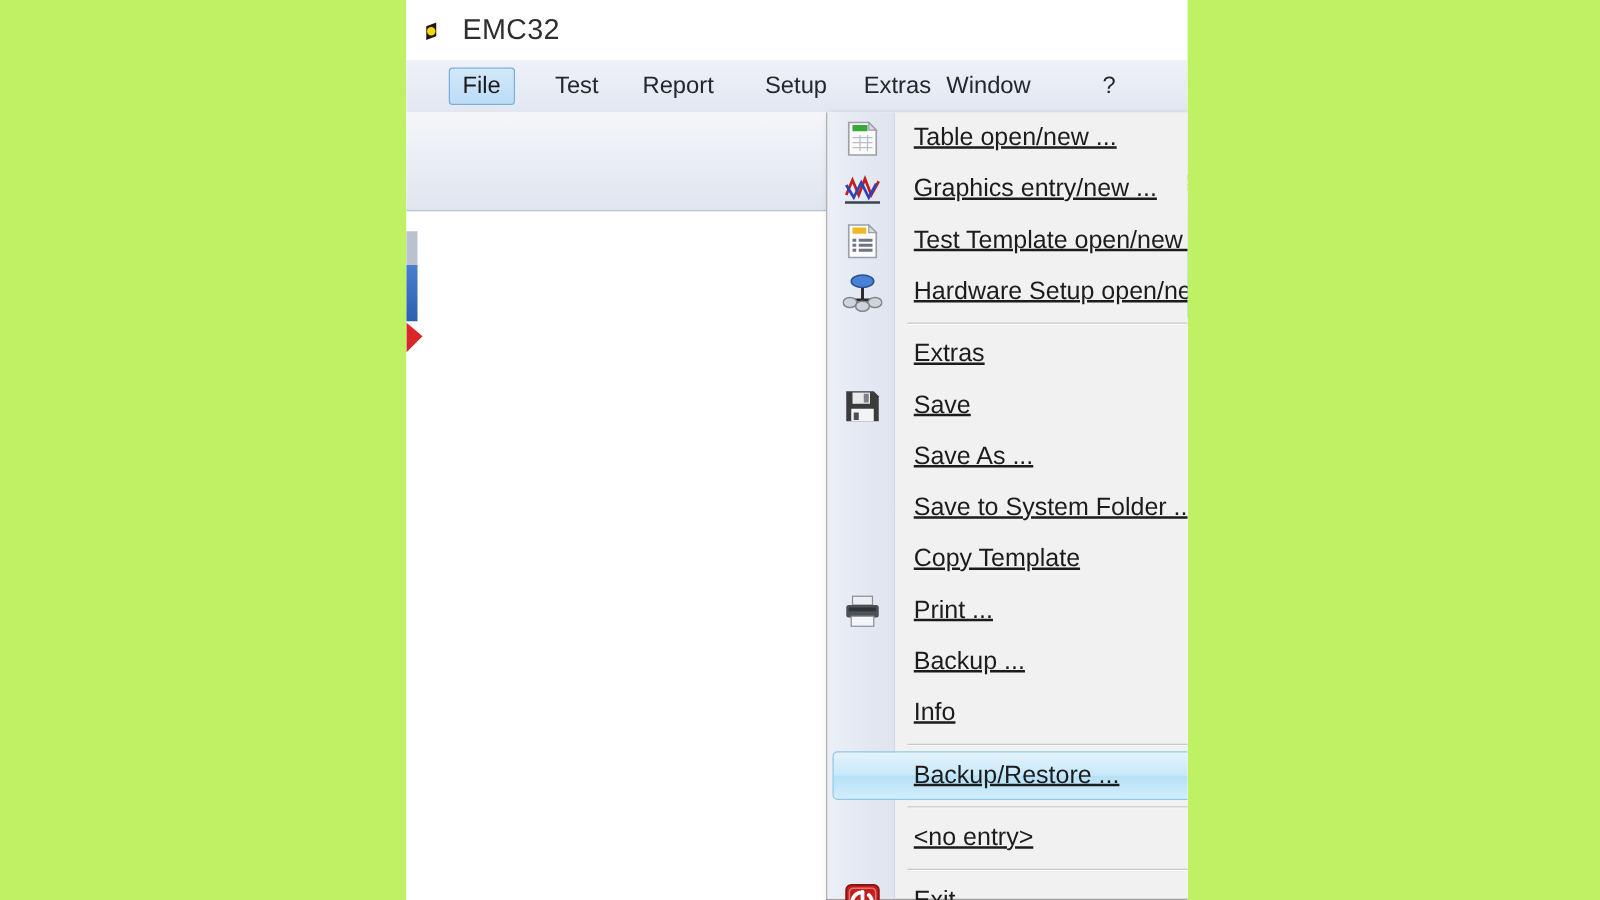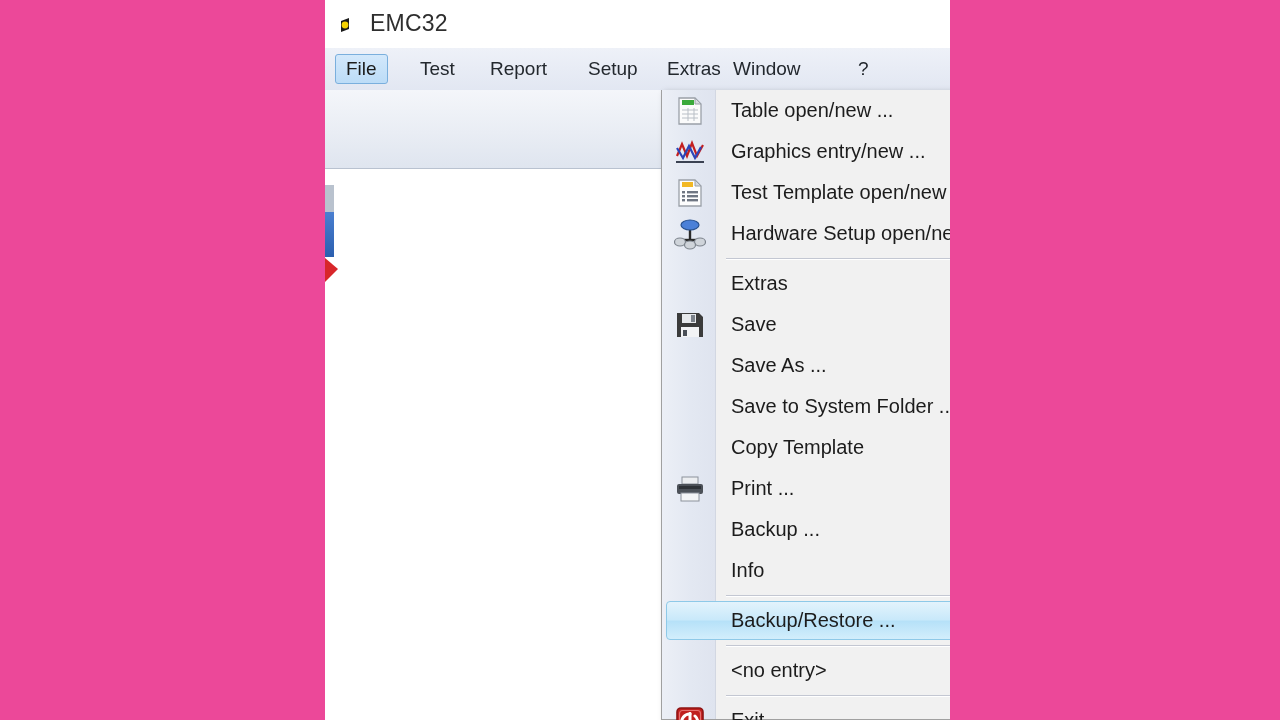--- a/index.html
+++ b/index.html
@@ -1,34 +1,34 @@
 <!DOCTYPE html>
 <html><head>
 <meta charset="utf-8">
 <style>
   html,body{margin:0;padding:0;background:#000;}
   body{width:1280px;height:720px;overflow:hidden;font-family:"Liberation Sans",sans-serif;}
 
-  #root{position:relative;width:1280px;height:720px;background:#ec4899;}
+  #root{position:relative;width:1280px;height:720px;background:#bef264;}
 
   
   .app-window{position:absolute;left:325px;top:0;width:625px;height:720px;background:#fff;overflow:hidden;}
 
   
   .titlebar{position:absolute;left:0;top:0;width:625px;height:48px;background:#ffffff;}
   .logo{position:absolute;left:5px;top:10px;width:30px;height:30px;}
   .app-title{position:absolute;left:45px;top:10px;font-size:23px;color:#2e2e2e;
     font-family:"Liberation Sans",sans-serif;letter-spacing:.2px;}
 
   
   .menubar{position:absolute;left:0;top:48px;width:625px;height:42px;
     background:linear-gradient(to bottom,#eef1f8 0%,#e8ecf5 50%,#e2e7f2 100%);}
   .menubar-item{position:absolute;top:6px;height:30px;line-height:30px;
     font-size:19px;color:#23282e;padding:0 10px;font-family:"Liberation Sans",sans-serif;
-    white-space:nowrap;}
+    white-space:nowrap;margin-left:24px;}
   .menubar-item.active{background:linear-gradient(to bottom,#d3e8fb 0%,#bcdcf7 100%);
     border:1px solid #7aafdd;border-radius:3px;height:28px;line-height:28px;color:#1a1a1a;}
 
   
   .toolbar{position:absolute;left:0;top:90px;width:625px;height:78px;
     background:linear-gradient(to bottom,#f4f6fa 0%,#e9edf4 55%,#dfe5ef 100%);
     border-bottom:1px solid #b9c2d0;}
   .tb-sep{position:absolute;top:8px;width:2px;height:60px;
     background:linear-gradient(to bottom,rgba(255,255,255,0) 0%,#c4ccd8 50%,rgba(255,255,255,0) 100%);}
   .tb-grip{position:absolute;width:4px;}
@@ -58,21 +58,21 @@
   .menu{position:absolute;left:336px;top:90px;width:491px;height:630px;
     background:#f1f1f1;border:1px solid #a0a0a0;border-top:none;
     box-shadow:3px 2px 6px rgba(0,0,0,.25);box-sizing:border-box;}
   .menu-gutter{position:absolute;left:0;top:0;width:53px;height:100%;
     background:linear-gradient(to right,#eceff6 0%,#e3e8f2 55%,#dfe4ef 100%);
     border-right:1px solid #d2d7e2;}
 
   .menu-list{position:absolute;left:0;top:0;width:100%;}
   .mi{position:relative;height:41px;line-height:41px;box-sizing:border-box;}
   .mi .mi-label{position:absolute;left:69px;top:0;font-size:20px;color:#1c1c1c;
-    font-family:"Liberation Sans",sans-serif;white-space:nowrap;}
+    font-family:"Liberation Sans",sans-serif;white-space:nowrap;text-decoration:underline;}
   .mi .mi-icon{position:absolute;left:12px;top:50%;transform:translateY(-50%);
     width:32px;height:32px;}
   .mi.selected .mi-hl{position:absolute;left:4px;top:1px;right:4px;bottom:1px;
     background:linear-gradient(to bottom,#e3f3fc 0%,#c9e9fa 48%,#b6e1f8 52%,#d2eefc 100%);
     border:1px solid #8ec9e8;border-radius:4px;box-sizing:border-box;}
   .mi.selected .mi-label,.mi.selected .mi-accel{z-index:2;}
 
   .sep{height:9px;position:relative;}
   .sep em{position:absolute;left:64px;right:6px;top:4px;height:1px;display:block;
     background:#c3c7d2;border-bottom:1px solid #ffffff;}

